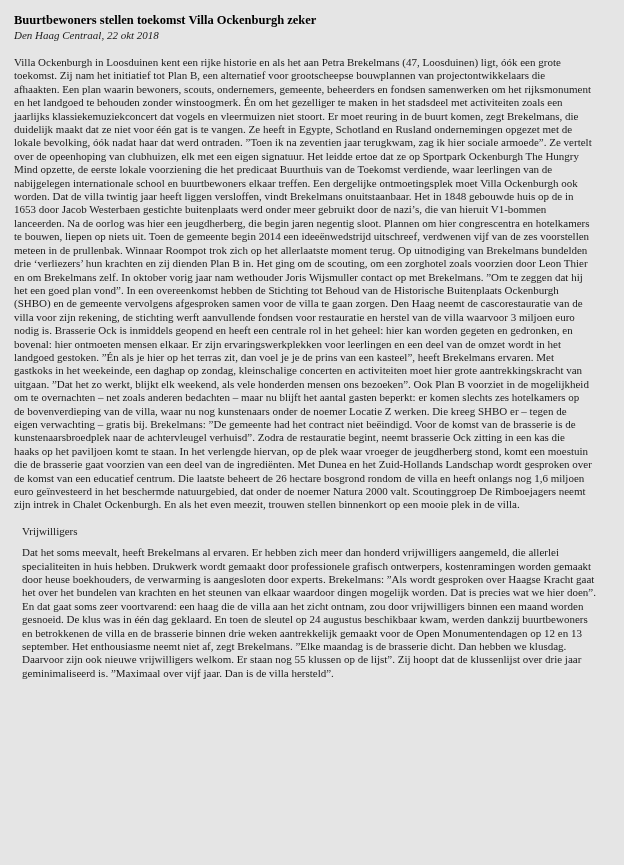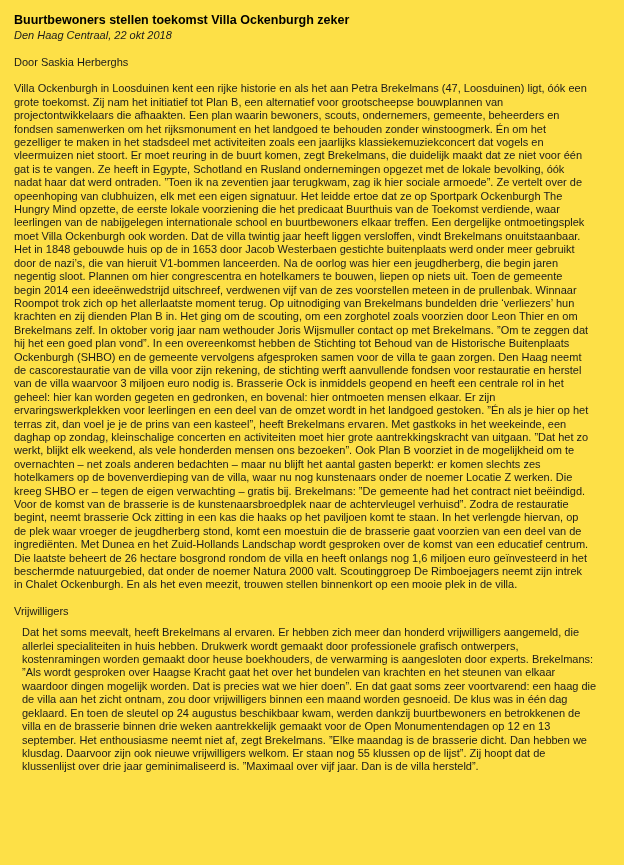--- a/index.html
+++ b/index.html
@@ -4,23 +4,23 @@
 <style>
   html, body {
     margin: 0;
     padding: 0;
     background: #ffffff;
   }
   .page {
     width: 624px;
     height: 865px;
     box-sizing: border-box;
-    background: #fde047;
+    background: #e5e5e5;
     padding: 13px 18px 10px 14px;
-    font-family: Liberation Sans, sans-serif;
+    font-family: Liberation Serif, serif;
     font-size: 11px;
     line-height: 13.4px;
     color: #1a1a1a;
     overflow: hidden;
   }
   .title {
     font-size: 12.5px;
     font-weight: bold;
     color: #000000;
     margin: 0;
@@ -32,29 +32,28 @@
     line-height: 15px;
   }
   .byline {
     margin: 0 0 13px 0;
   }
   .body-paragraph {
     margin: 0 14px 13px 0;
     text-align: left;
   }
   .section-heading {
-    margin: 0;
+    margin: 8px;
   }
   .section-text {
     margin: 8px;
   }
 </style>
 </head>
 <body>
 
 <div class="page">
   <h1 class="title">Buurtbewoners stellen toekomst Villa Ockenburgh zeker</h1>
   <div class="source-line">Den Haag Centraal, 22 okt 2018</div>
-  <p class="byline">Door Saskia Herberghs</p>
   <p class="body-paragraph">Villa Ockenburgh in Loosduinen kent een rijke historie en als het aan Petra Brekelmans (47, Loosduinen) ligt, óók een grote toekomst. Zij nam het initiatief tot Plan B, een alternatief voor grootscheepse bouwplannen van projectontwikkelaars die afhaakten. Een plan waarin bewoners, scouts, ondernemers, gemeente, beheerders en fondsen samenwerken om het rijksmonument en het landgoed te behouden zonder winstoogmerk. Én om het gezelliger te maken in het stadsdeel met activiteiten zoals een jaarlijks klassiekemuziekconcert dat vogels en vleermuizen niet stoort. Er moet reuring in de buurt komen, zegt Brekelmans, die duidelijk maakt dat ze niet voor één gat is te vangen. Ze heeft in Egypte, Schotland en Rusland ondernemingen opgezet met de lokale bevolking, óók nadat haar dat werd ontraden. ”Toen ik na zeventien jaar terugkwam, zag ik hier sociale armoede”. Ze vertelt over de opeenhoping van clubhuizen, elk met een eigen signatuur. Het leidde ertoe dat ze op Sportpark Ockenburgh The Hungry Mind opzette, de eerste lokale voorziening die het predicaat Buurthuis van de Toekomst verdiende, waar leerlingen van de nabijgelegen internationale school en buurtbewoners elkaar treffen. Een dergelijke ontmoetingsplek moet Villa Ockenburgh ook worden. Dat de villa twintig jaar heeft liggen versloffen, vindt Brekelmans onuitstaanbaar. Het in 1848 gebouwde huis op de in 1653 door Jacob Westerbaen gestichte buitenplaats werd onder meer gebruikt door de nazi’s, die van hieruit V1-bommen lanceerden. Na de oorlog was hier een jeugdherberg, die begin jaren negentig sloot. Plannen om hier congrescentra en hotelkamers te bouwen, liepen op niets uit. Toen de gemeente begin 2014 een ideeënwedstrijd uitschreef, verdwenen vijf van de zes voorstellen meteen in de prullenbak. Winnaar Roompot trok zich op het allerlaatste moment terug. Op uitnodiging van Brekelmans bundelden drie ‘verliezers’ hun krachten en zij dienden Plan B in. Het ging om de scouting, om een zorghotel zoals voorzien door Leon Thier en om Brekelmans zelf. In oktober vorig jaar nam wethouder Joris Wijsmuller contact op met Brekelmans. ”Om te zeggen dat hij het een goed plan vond”. In een overeenkomst hebben de Stichting tot Behoud van de Historische Buitenplaats Ockenburgh (SHBO) en de gemeente vervolgens afgesproken samen voor de villa te gaan zorgen. Den Haag neemt de cascorestauratie van de villa voor zijn rekening, de stichting werft aanvullende fondsen voor restauratie en herstel van de villa waarvoor 3 miljoen euro nodig is. Brasserie Ock is inmiddels geopend en heeft een centrale rol in het geheel: hier kan worden gegeten en gedronken, en bovenal: hier ontmoeten mensen elkaar. Er zijn ervaringswerkplekken voor leerlingen en een deel van de omzet wordt in het landgoed gestoken. ”Én als je hier op het terras zit, dan voel je je de prins van een kasteel”, heeft Brekelmans ervaren. Met gastkoks in het weekeinde, een daghap op zondag, kleinschalige concerten en activiteiten moet hier grote aantrekkingskracht van uitgaan. ”Dat het zo werkt, blijkt elk weekend, als vele honderden mensen ons bezoeken”. Ook Plan B voorziet in de mogelijkheid om te overnachten – net zoals anderen bedachten – maar nu blijft het aantal gasten beperkt: er komen slechts zes hotelkamers op de bovenverdieping van de villa, waar nu nog kunstenaars onder de noemer Locatie Z werken. Die kreeg SHBO er – tegen de eigen verwachting – gratis bij. Brekelmans: ”De gemeente had het contract niet beëindigd. Voor de komst van de brasserie is de kunstenaarsbroedplek naar de achtervleugel verhuisd”. Zodra de restauratie begint, neemt brasserie Ock zitting in een kas die haaks op het paviljoen komt te staan. In het verlengde hiervan, op de plek waar vroeger de jeugdherberg stond, komt een moestuin die de brasserie gaat voorzien van een deel van de ingrediënten. Met Dunea en het Zuid-Hollands Landschap wordt gesproken over de komst van een educatief centrum. Die laatste beheert de 26 hectare bosgrond rondom de villa en heeft onlangs nog 1,6 miljoen euro geïnvesteerd in het beschermde natuurgebied, dat onder de noemer Natura 2000 valt. Scoutinggroep De Rimboejagers neemt zijn intrek in Chalet Ockenburgh. En als het even meezit, trouwen stellen binnenkort op een mooie plek in de villa.</p>
   <div class="section-heading">Vrijwilligers</div>
   <p class="section-text">Dat het soms meevalt, heeft Brekelmans al ervaren. Er hebben zich meer dan honderd vrijwilligers aangemeld, die allerlei specialiteiten in huis hebben. Drukwerk wordt gemaakt door professionele grafisch ontwerpers, kostenramingen worden gemaakt door heuse boekhouders, de verwarming is aangesloten door experts. Brekelmans: ”Als wordt gesproken over Haagse Kracht gaat het over het bundelen van krachten en het steunen van elkaar waardoor dingen mogelijk worden. Dat is precies wat we hier doen”. En dat gaat soms zeer voortvarend: een haag die de villa aan het zicht ontnam, zou door vrijwilligers binnen een maand worden gesnoeid. De klus was in één dag geklaard. En toen de sleutel op 24 augustus beschikbaar kwam, werden dankzij buurtbewoners en betrokkenen de villa en de brasserie binnen drie weken aantrekkelijk gemaakt voor de Open Monumentendagen op 12 en 13 september. Het enthousiasme neemt niet af, zegt Brekelmans. ”Elke maandag is de brasserie dicht. Dan hebben we klusdag. Daarvoor zijn ook nieuwe vrijwilligers welkom. Er staan nog 55 klussen op de lijst”. Zij hoopt dat de klussenlijst over drie jaar geminimaliseerd is. ”Maximaal over vijf jaar. Dan is de villa hersteld”.</p>
 </div>
 
 </body></html>

